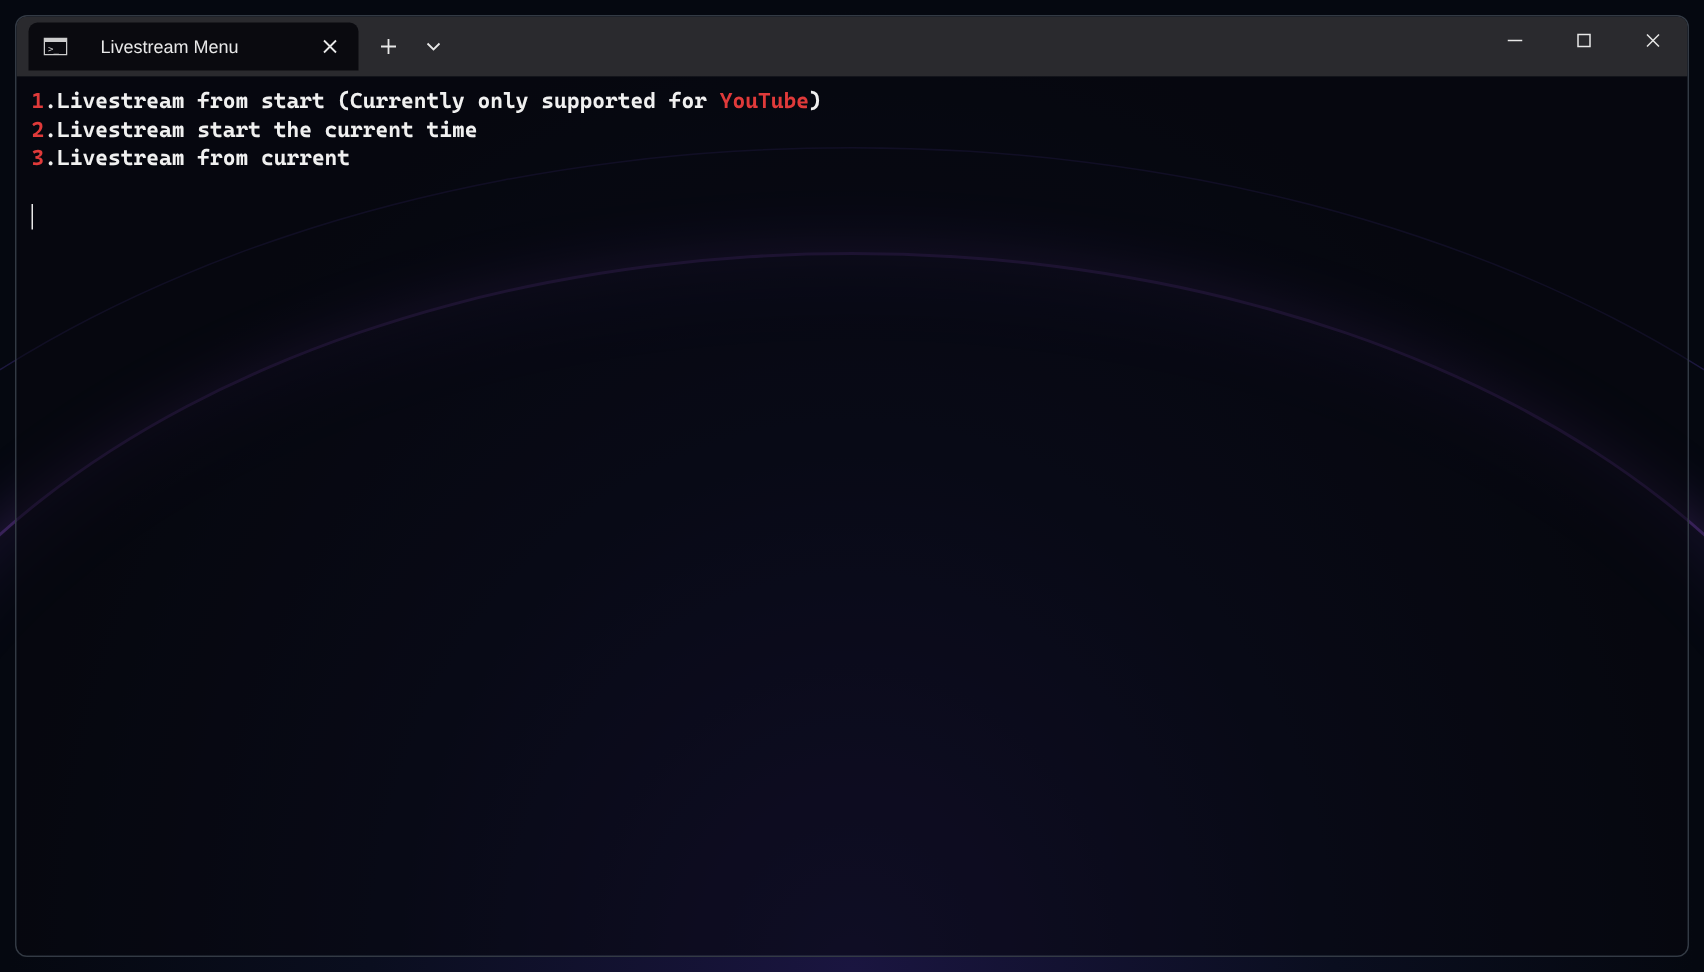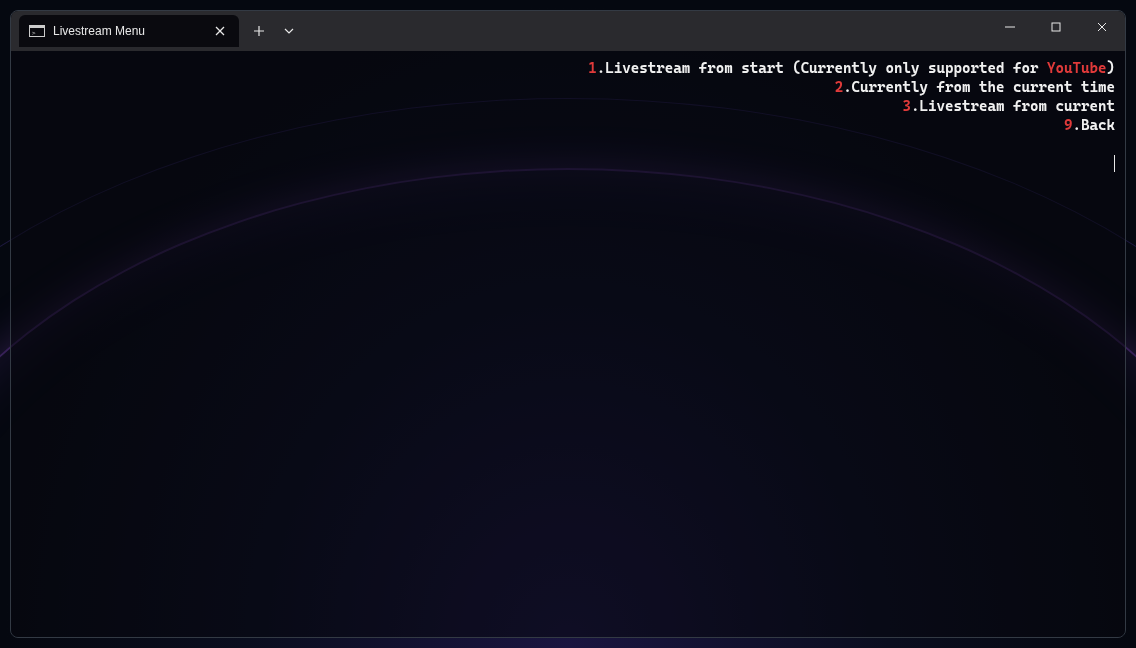--- a/index.html
+++ b/index.html
@@ -62,21 +62,21 @@
       align-items: center;
       height: 100%;
     }
     .tab {
       display: flex;
       align-items: center;
       background: #0a0a0f;
       border-radius: 6px 6px 0 0;
       height: 32px;
       padding: 0 10px 0 10px;
-      gap: 8px;
+      gap: 22px;
       min-width: 220px;
     }
     .tab-icon {
       width: 16px;
       height: 12px;
       display: inline-flex;
       align-items: center;
       justify-content: center;
     }
     .tab-icon svg {
@@ -140,21 +140,20 @@
     .terminal-body {
       flex: 1;
       background: rgba(8, 8, 14, 0.55);
       padding: 8px 10px;
       font-family: 'Cascadia Code', 'Fira Code', 'Consolas', monospace;
       font-size: 14.5px;
       line-height: 1.3;
       font-weight: 600;
       color: #e8e8e8;
       position: relative;
-      text-align: right;
     }
     .menu-line {
       white-space: pre;
     }
     .num {
       color: #e03a3a;
       font-weight: 700;
     }
     .white {
       color: #f0f0f0;
@@ -237,20 +236,19 @@
           <line x1="1" y1="1" x2="9" y2="9" stroke="#e8e8e8" stroke-width="1"></line>
           <line x1="9" y1="1" x2="1" y2="9" stroke="#e8e8e8" stroke-width="1"></line>
         </svg>
       </div>
     </div>
   </div>
 
   <div class="terminal-body">
     <div id="menu-lines">
         <div class="menu-line"><span class="num">1</span><span class="white">.Livestream from start (Currently only supported for </span><span class="red-accent">YouTube</span><span class="white">)</span></div>
-        <div class="menu-line"><span class="num">2</span><span class="white">.Currently from the current time</span></div>
+        <div class="menu-line"><span class="num">2</span><span class="white">.Livestream start the current time</span></div>
         <div class="menu-line"><span class="num">3</span><span class="white">.Livestream from current</span></div>
-        <div class="menu-line"><span class="num">9</span><span class="white">.Back</span></div>
       </div>
     <div class="spacer"></div>
     <div class="menu-line"><span class="cursor"></span></div>
   </div>
 </div>
 
 </body></html>

